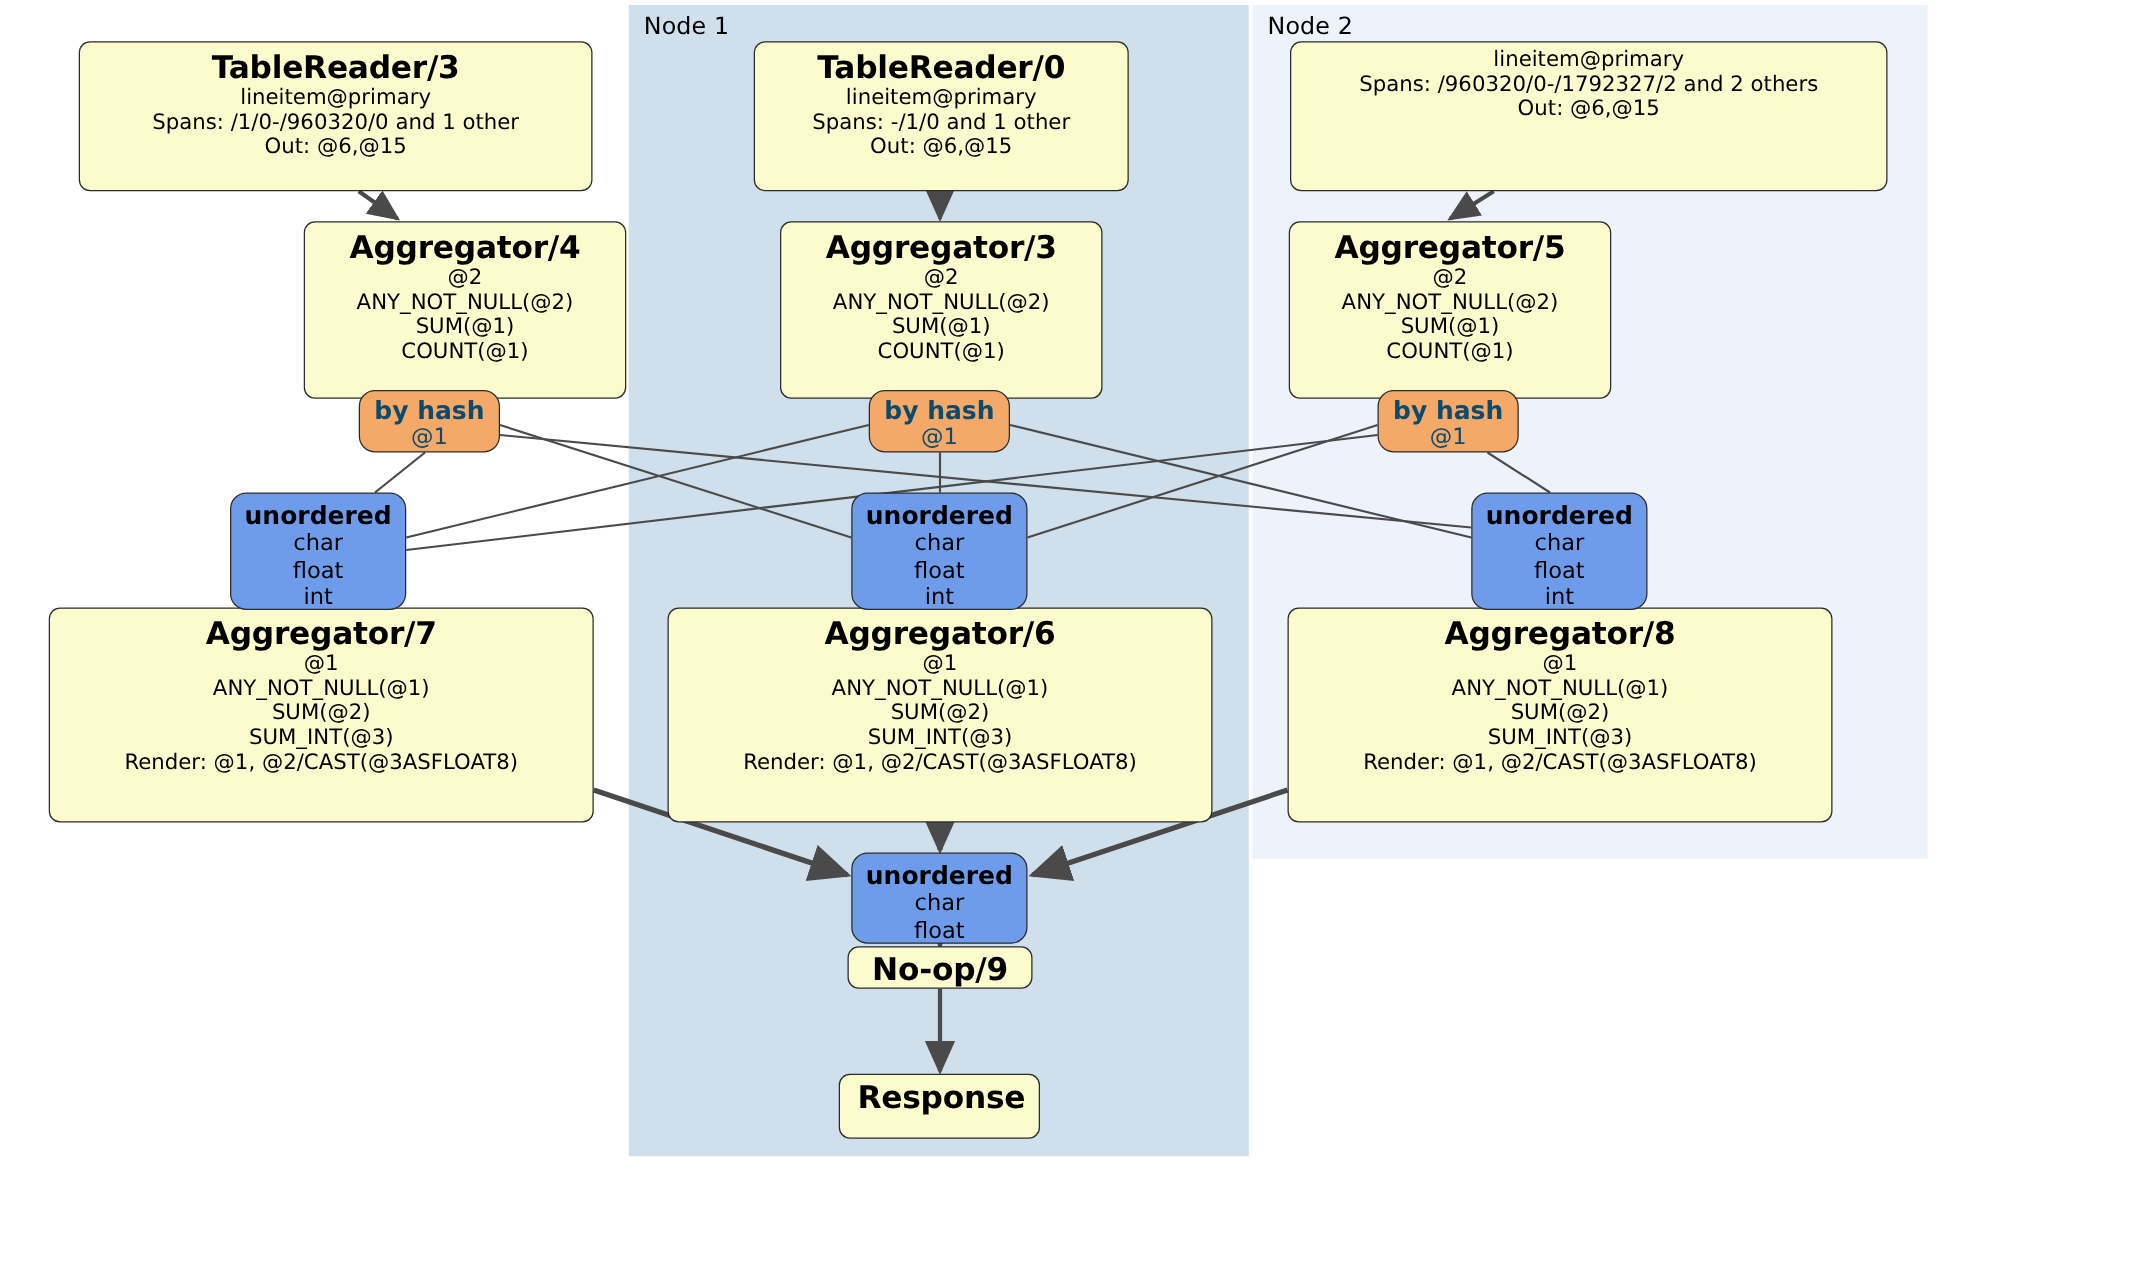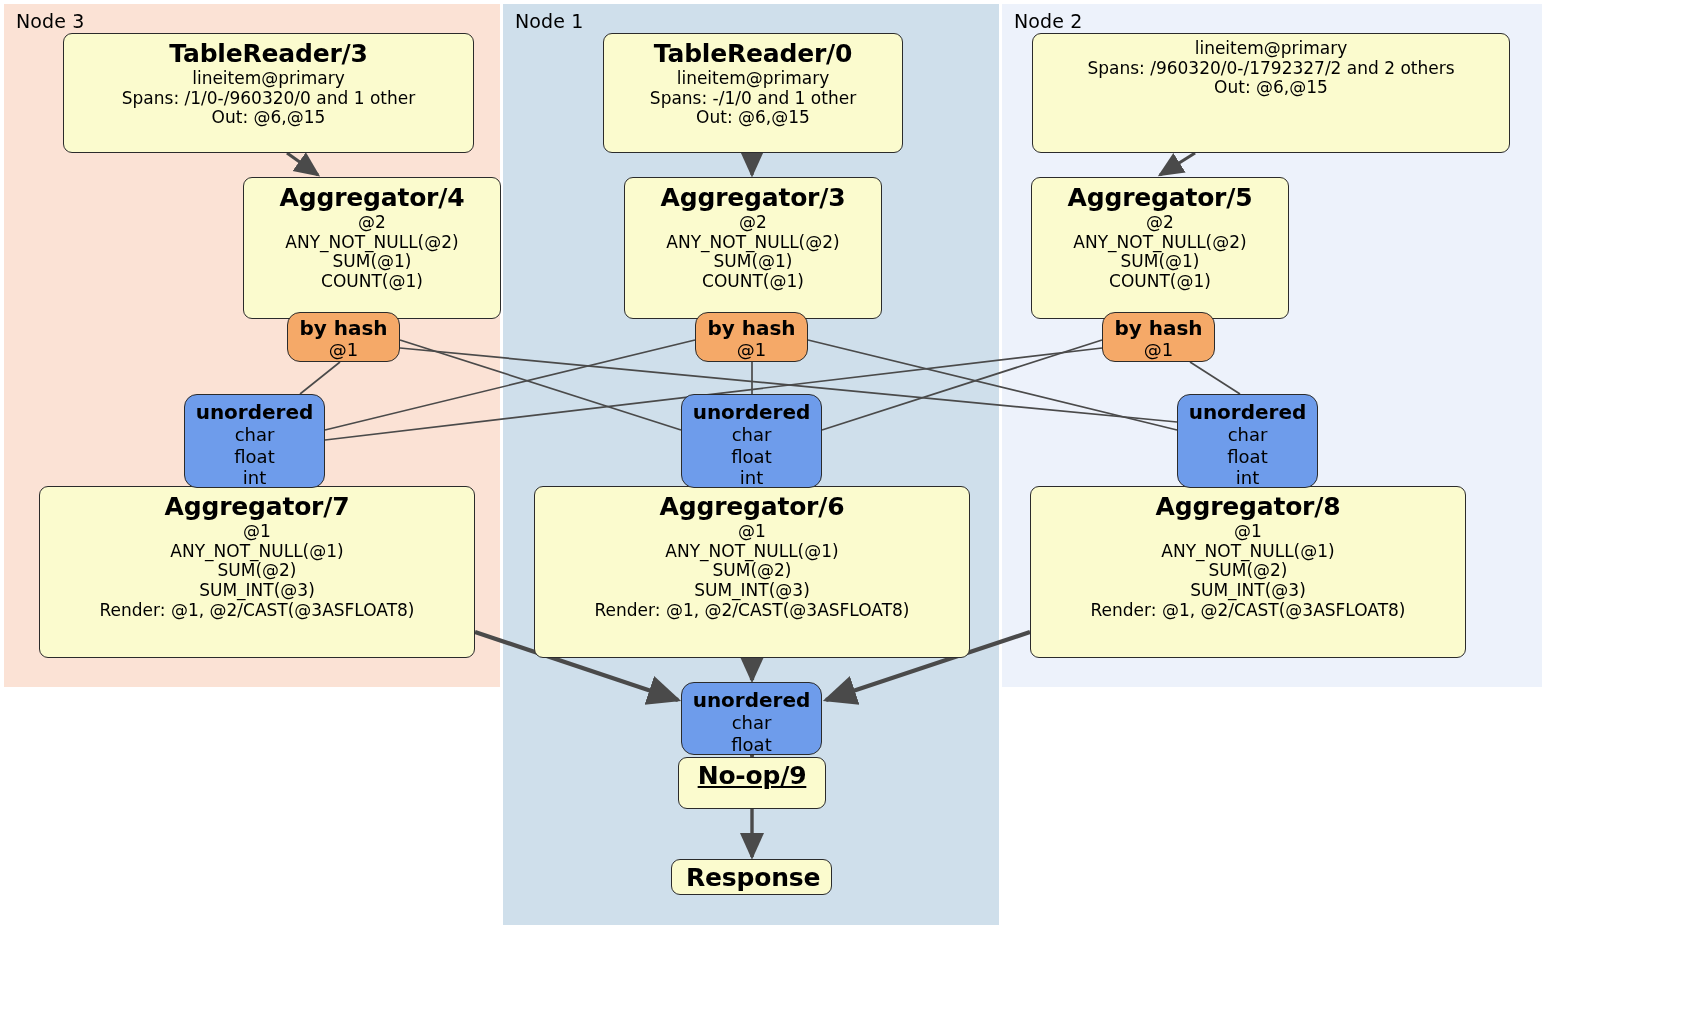--- a/index.html
+++ b/index.html
@@ -74,21 +74,21 @@
   
   .router {
     position: absolute;
     box-sizing: border-box;
     background: #f5a968;
     border: 1.6px solid #2b2b2b;
     border-radius: 13px;
     text-align: center;
     padding: 4px 10px 6px 10px;
     line-height: 1.15;
-    color: #000000;
+    color: #0c4a6e;
   }
   .router .ttl {
     display: block;
     font-weight: bold;
     font-size: 20px;
   }
   .router .ln {
     display: block;
     font-size: 18px;
   }
@@ -112,23 +112,20 @@
   .recv .ln {
     display: block;
     font-size: 18px;
   }
 </style>
 </head>
 <body>
 
 <div id="stage">
 
-  <div class="node-panel" id="panel-node3" style="left: 4px; top: 4px; width: 496px; height: 683px; background: rgb(251, 226, 213);">
-    <span class="node-panel-label">Node 3</span>
-  </div>
   <div class="node-panel" id="panel-node1" style="left: 503px; top: 4px; width: 496px; height: 921px; background: rgb(207, 223, 235);">
     <span class="node-panel-label">Node 1</span>
   </div>
   <div class="node-panel" id="panel-node2" style="left: 1002px; top: 4px; width: 540px; height: 683px; background: rgb(237, 242, 251);">
     <span class="node-panel-label">Node 2</span>
   </div>
 
   <svg id="edges" viewBox="0 0 1706 1016">
     <defs>
       <marker id="arrowThick" markerWidth="9" markerHeight="9" refX="7.2" refY="4" orient="auto">
@@ -266,20 +263,20 @@
     <span class="ln">char</span>
     <span class="ln">float</span>
     <span class="ln">int</span>
   </div>
   <div class="recv" id="recv-recv9" style="left: 681px; top: 682px; width: 141px; height: 73px;">
     <span class="ttl">unordered</span>
     <span class="ln">char</span>
     <span class="ln">float</span>
   </div>
 
-  <div class="proc small" id="proc-noop9" style="left: 678px; top: 757px; width: 148px; height: 52px; text-decoration: underline;">
+  <div class="proc small" id="proc-noop9" style="left: 678px; top: 757px; width: 148px; height: 34px;">
     <span class="ttl">No-op/9</span>
   </div>
-  <div class="proc small" id="proc-response" style="left: 671px; top: 859px; width: 161px; height: 36px;">
+  <div class="proc small" id="proc-response" style="left: 671px; top: 859px; width: 161px; height: 52px;">
     <span class="ttl">Response</span>
   </div>
 
 </div>
 
 </body></html>

